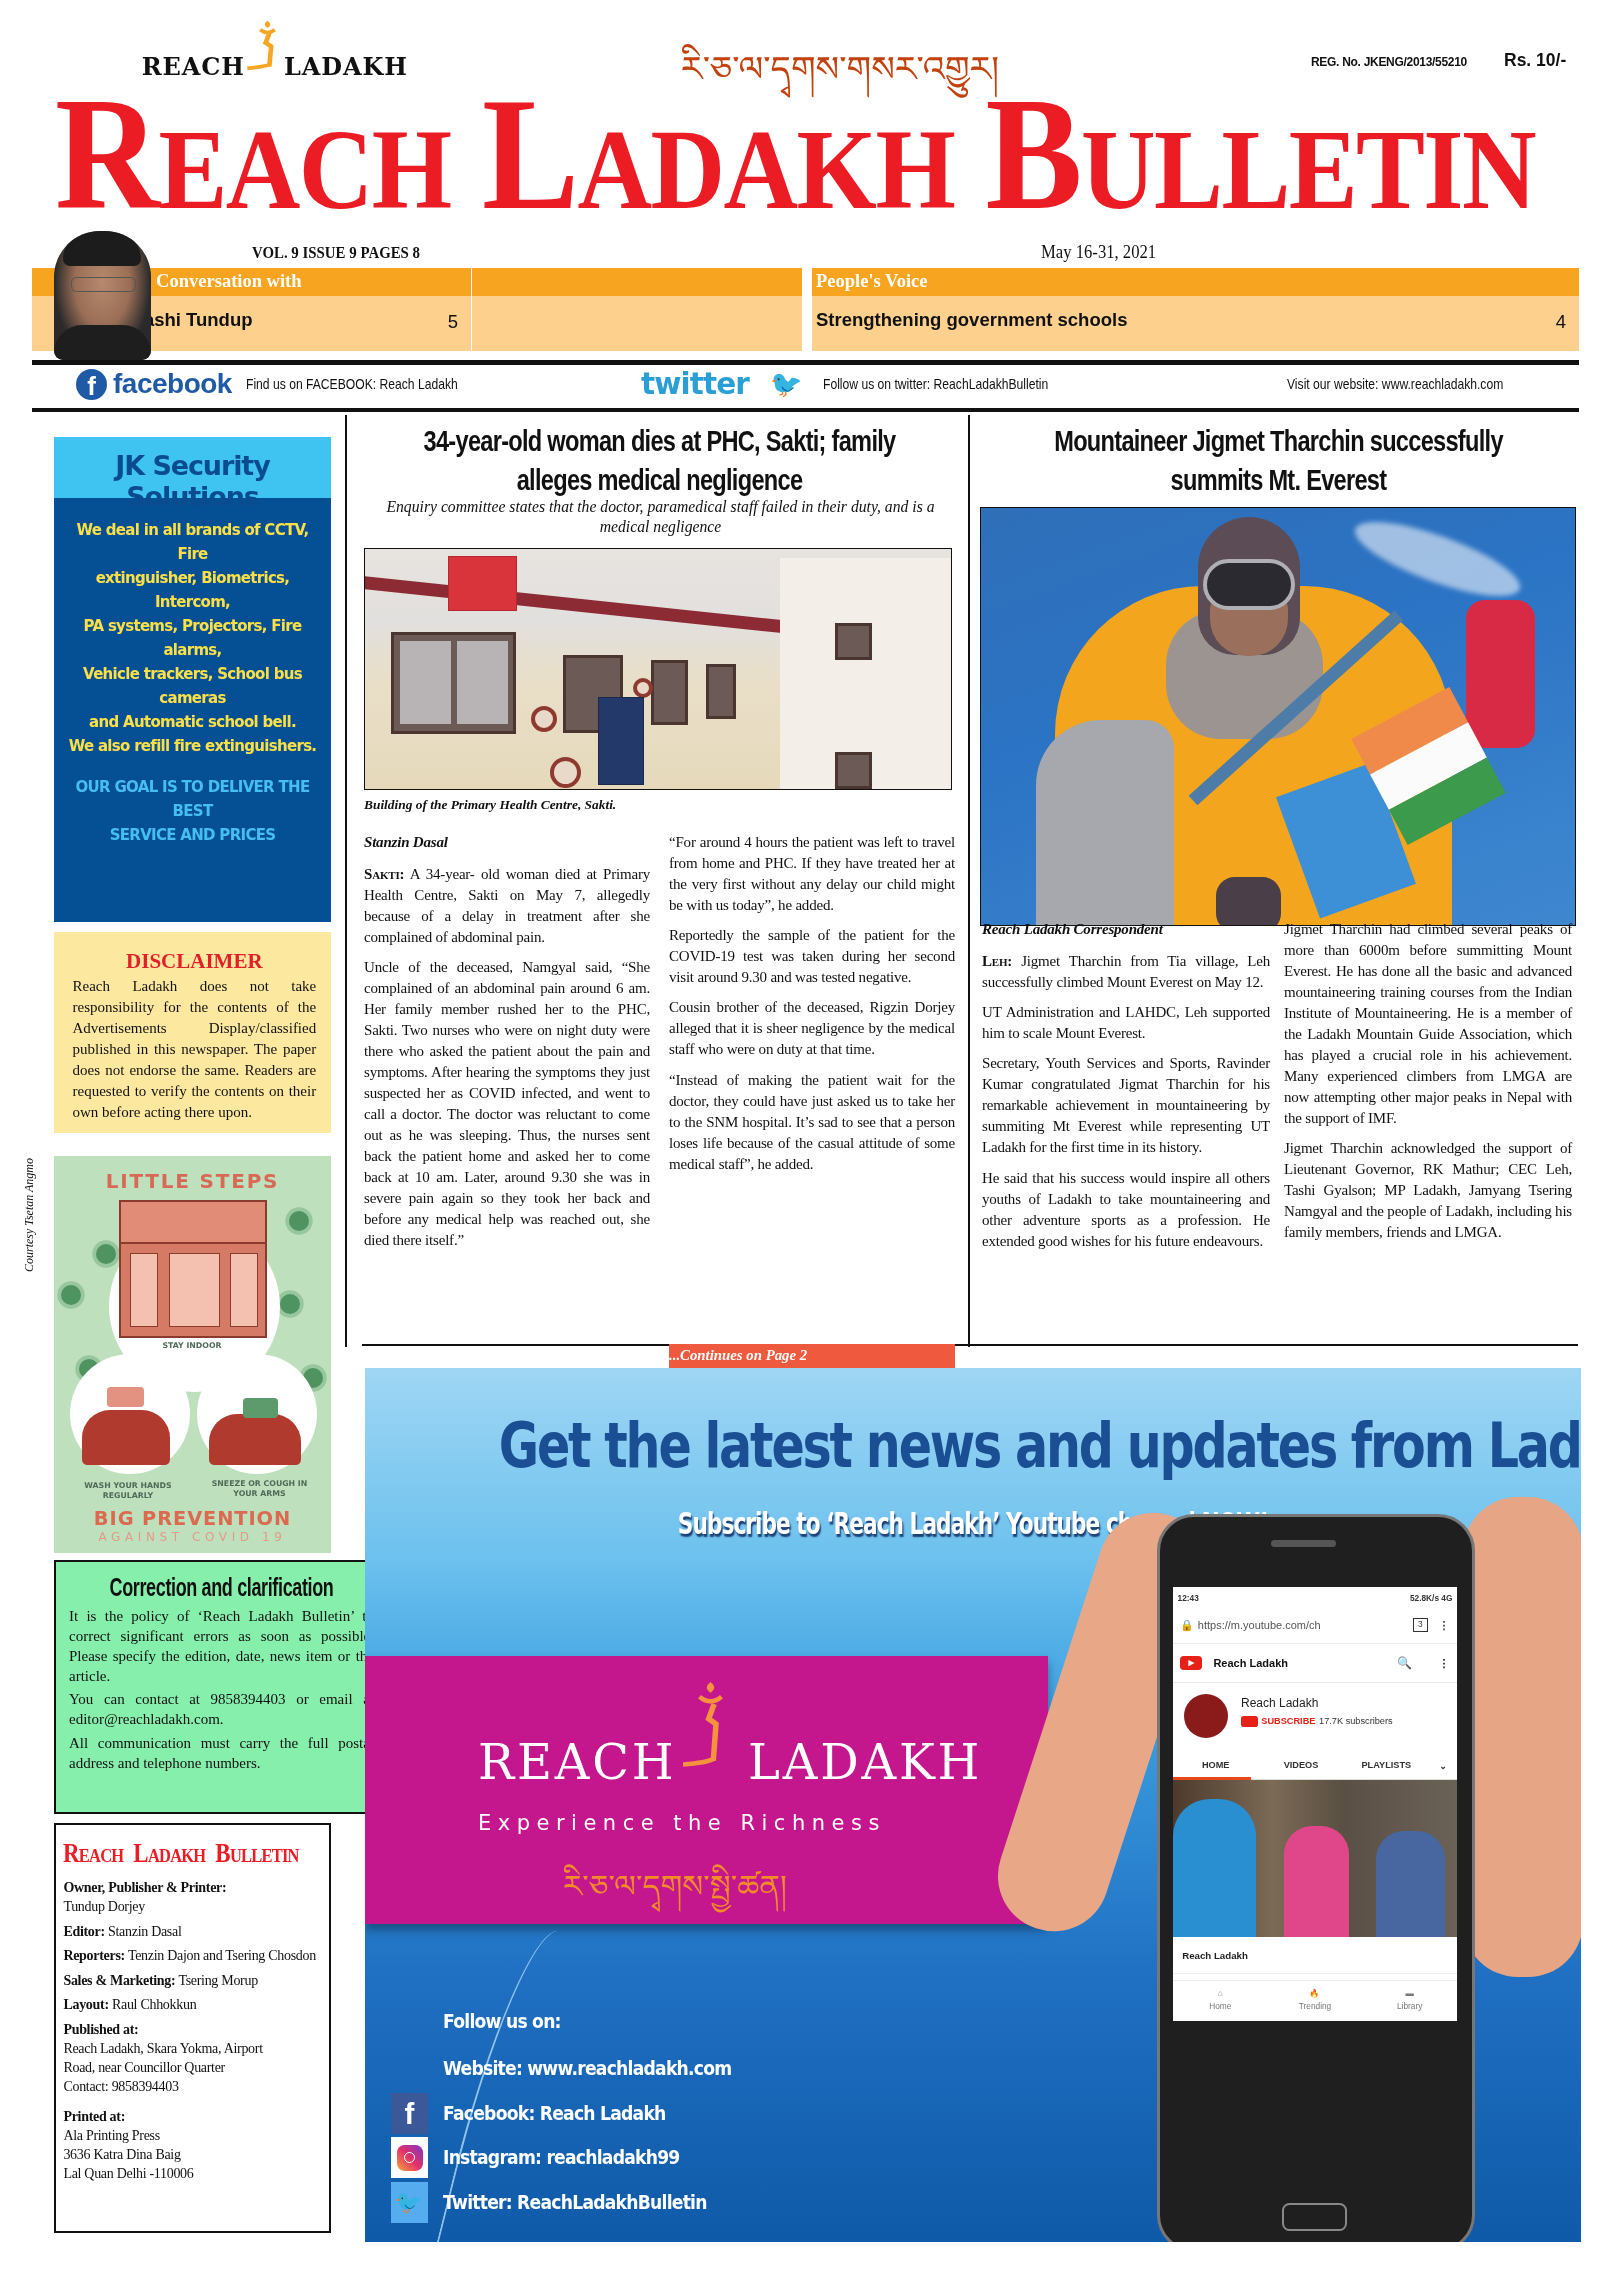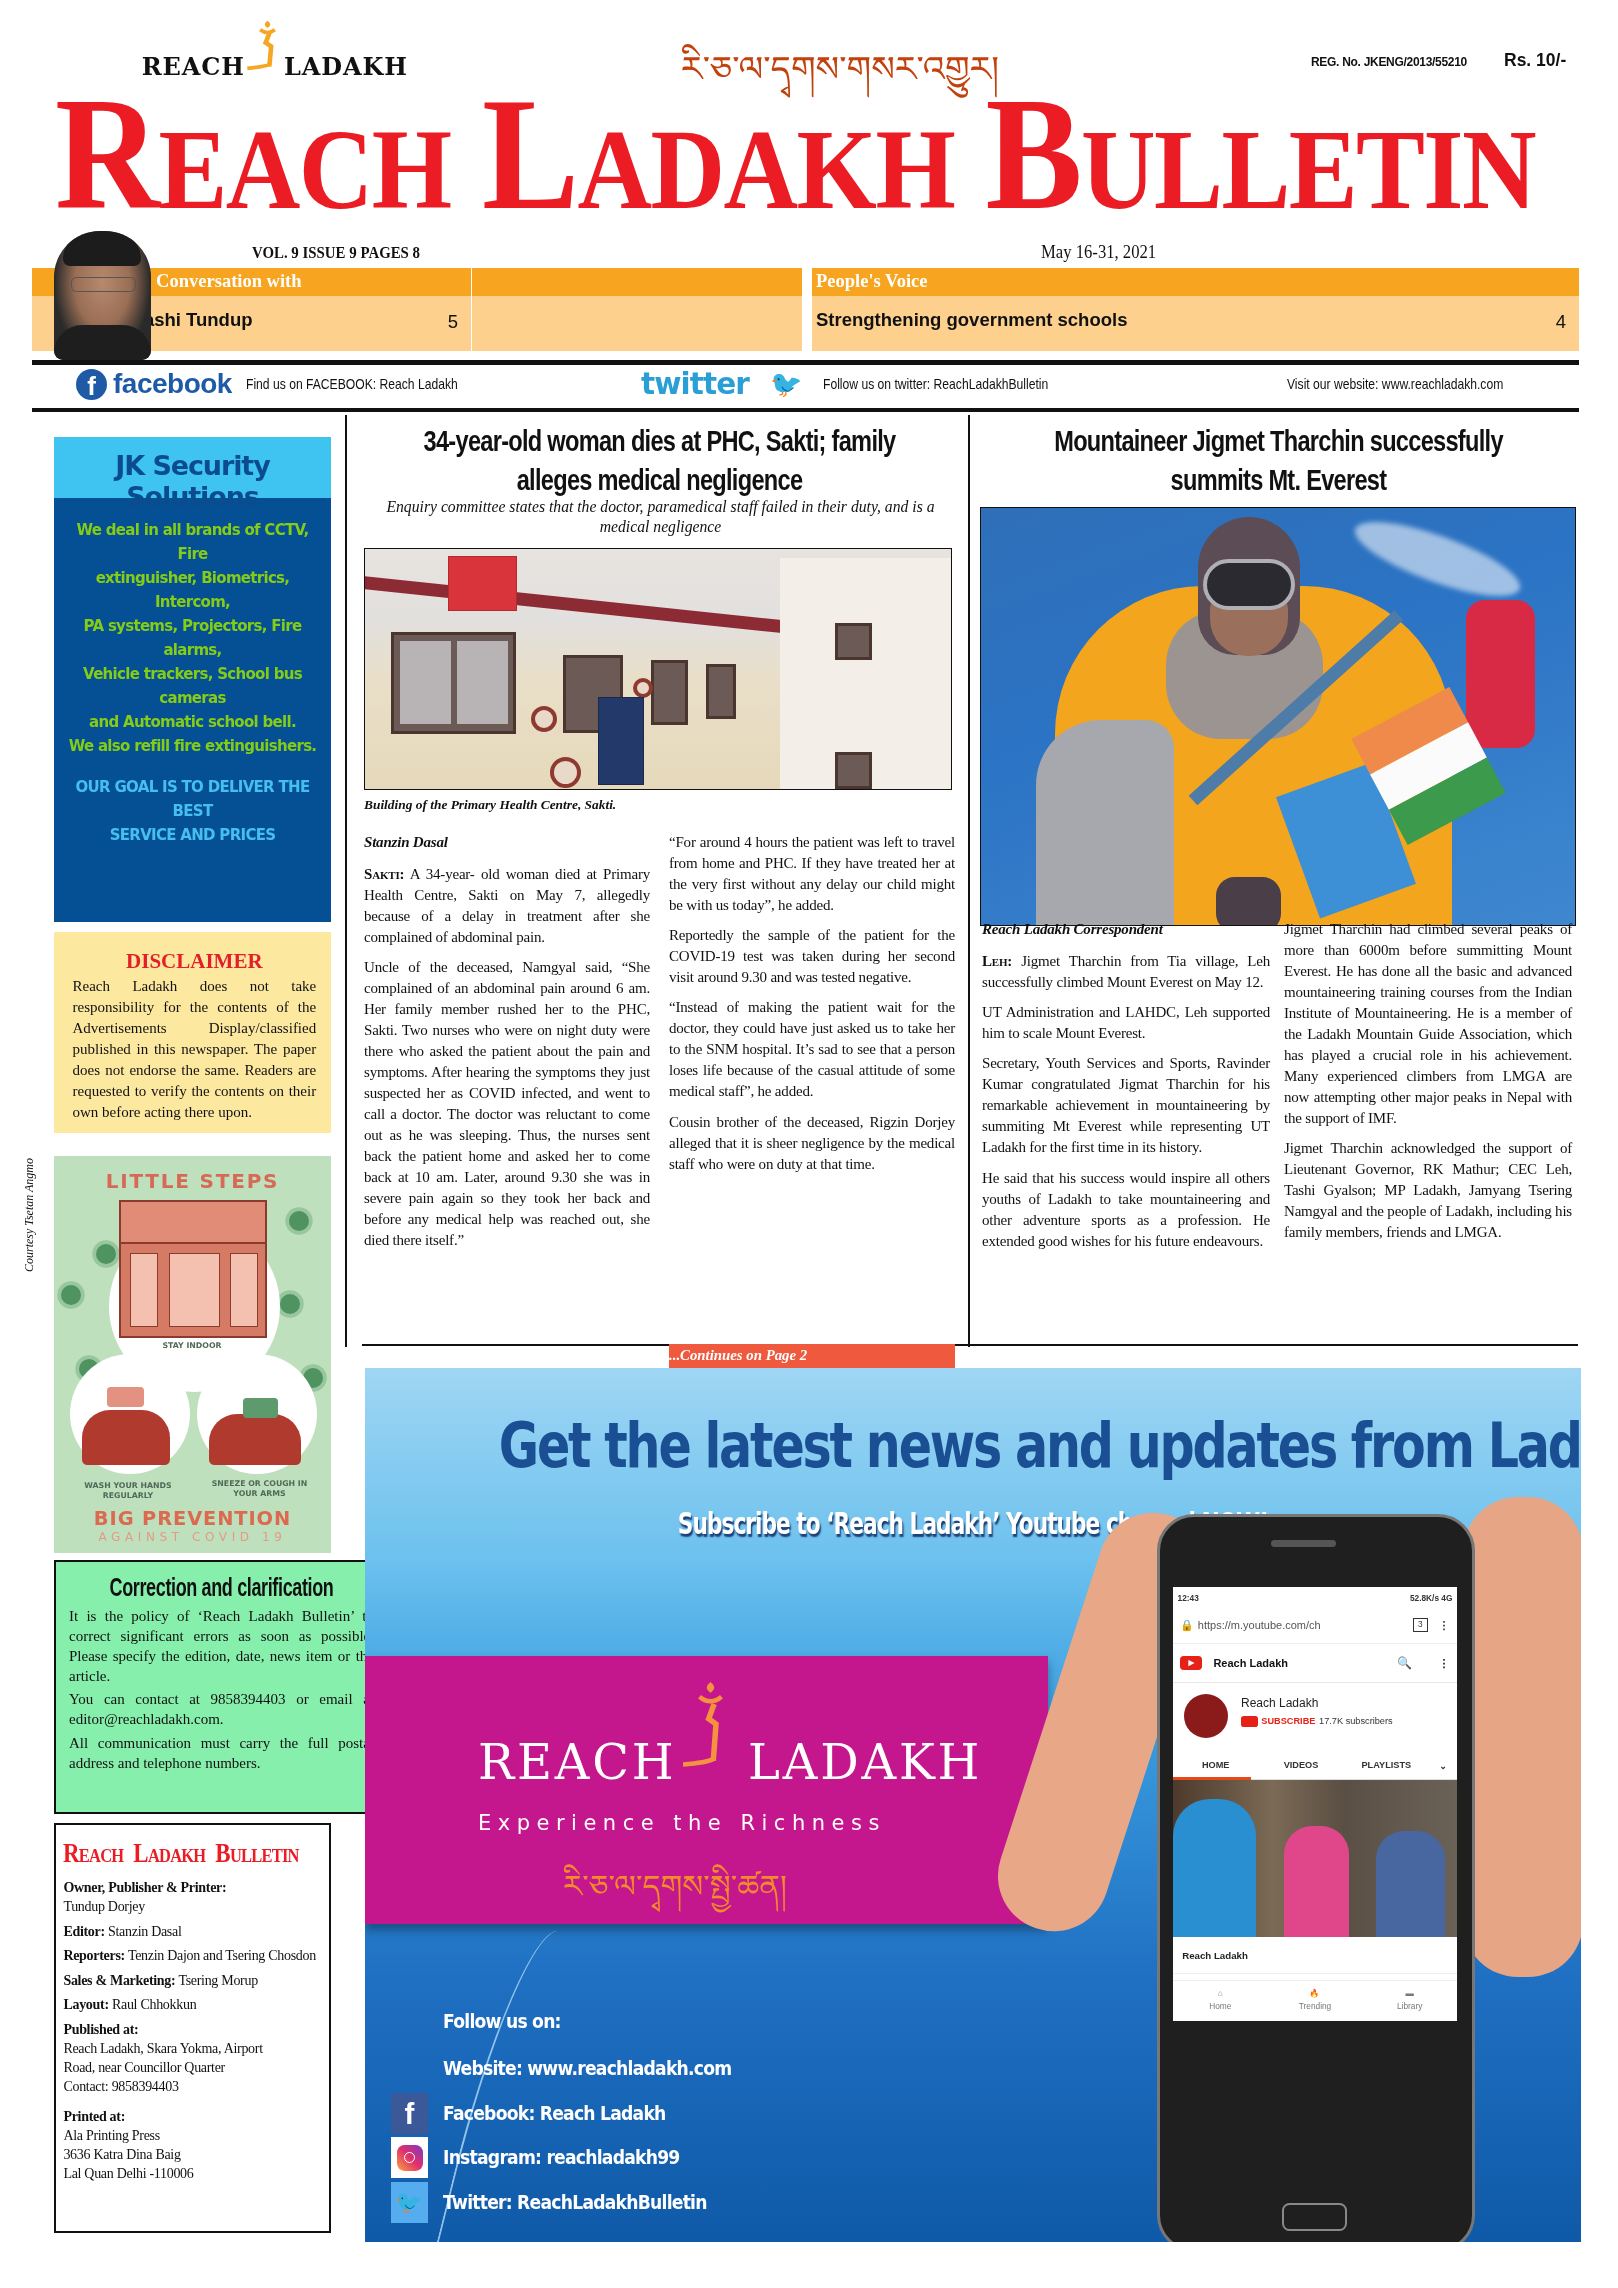--- a/index.html
+++ b/index.html
@@ -50,21 +50,21 @@
   .fb-word { position: absolute; left: 81px; top: 5.5px; font-size: 28px; font-weight: bold; color: #1f5aa6; letter-spacing: -0.5px; }
   .fb-text { position: absolute; left: 214px; top: 14px; font-size: 14.8px; transform: scaleX(0.82); transform-origin: left top; }
   .tw-word { position: absolute; left: 609px; top: 4.6px; font-size: 29.5px; font-weight: bold; color: #2a9fd6; font-family: "DejaVu Sans", sans-serif; letter-spacing: -0.9px; }
   .tw-bird { position: absolute; left: 738px; top: 7.4px; font-size: 26px; color: #2a9fd6; }
   .tw-text { position: absolute; left: 791px; top: 14px; font-size: 14.8px; transform: scaleX(0.82); transform-origin: left top; }
   .web-text { position: absolute; left: 1255px; top: 14px; font-size: 14.8px; transform: scaleX(0.82); transform-origin: left top; }
 
   
   .ad-jk { left: 54px; top: 437px; width: 277px; height: 485px; background: #054f95; }
   .ad-jk .top { height: 61px; background: #3fc3f0; color: #0b4c8f; font-family: "DejaVu Sans", sans-serif; font-weight: bold; font-size: 27px; text-align: center; padding-top: 13px; letter-spacing: -1.1px; }
-  .ad-jk .desc { color: #84cc16; font-family: "DejaVu Sans", sans-serif; font-size: 15px; font-weight: bold; text-align: center; line-height: 24px; padding: 20px 13px 0; letter-spacing: -0.7px; }
+  .ad-jk .desc { color: #fde047; font-family: "DejaVu Sans", sans-serif; font-size: 15px; font-weight: bold; text-align: center; line-height: 24px; padding: 20px 13px 0; letter-spacing: -0.7px; }
   .ad-jk .goal { color: #46bff0; font-family: "DejaVu Sans", sans-serif; font-size: 15px; font-weight: bold; text-align: center; line-height: 24px; padding: 16.6px 9.2px 0; letter-spacing: -0.7px; }
   .ad-jk .addr { color: #fff; font-family: "DejaVu Sans", sans-serif; font-size: 15px; text-align: center; line-height: 26px; padding: 24px 5.5px 0; letter-spacing: -0.8px; }
 
   .disclaimer { left: 54px; top: 932px; width: 277px; height: 201px; background: #fde8a0; padding: 16.6px 14.8px 0 18.5px; }
   .disclaimer .t { color: #e3202a; font-family: "Liberation Serif", serif; font-weight: bold; font-size: 21px; text-align: center; }
   .disclaimer .b { font-family: "Liberation Serif", serif; font-size: 15px; line-height: 21px; text-align: justify; margin-top: 2.8px; }
 
   .courtesy { left: 13px; top: 1154px; width: 37px; height: 120px; }
   .courtesy span { position: absolute; left: 0; top: 0; transform: rotate(-90deg) translate(-118px, 9.2px); transform-origin: left top; font-style: italic; font-size: 12px; white-space: nowrap; font-family: "Liberation Serif", serif; }
 
@@ -350,22 +350,22 @@
 <div class="abs caption-phc">Building of the Primary Health Centre, Sakti.</div>
 
 <div class="abs col c1a">
   <p class="byline">Stanzin Dasal</p>
   <p><span class="dl">Sakti:</span><span> A 34-year- old woman died at Primary Health Centre, Sakti on May 7, allegedly because of a delay in treatment after she complained of abdominal pain.</span></p>
   <p>Uncle of the deceased, Namgyal said, “She complained of an abdominal pain around 6 am. Her family member rushed her to the PHC, Sakti. Two nurses who were on night duty were there who asked the patient about the pain and symptoms. After hearing the symptoms they just suspected her as COVID infected, and went to call a doctor. The doctor was reluctant to come out as he was sleeping. Thus, the nurses sent back the patient home and asked her to come back at 10 am. Later, around 9.30 she was in severe pain again so they took her back and before any medical help was reached out, she died there itself.”</p>
 </div>
 <div class="abs col c1b">
   <p>“For around 4 hours the patient was left to travel from home and PHC. If they have treated her at the very first without any delay our child might be with us today”, he added.</p>
   <p>Reportedly the sample of the patient for the COVID-19 test was taken during her second visit around 9.30 and was tested negative.</p>
+  <p>Cousin brother of the deceased, Rigzin Dorjey alleged that it is sheer negligence by the medical staff who were on duty at that time.</p>
   <p>“Instead of making the patient wait for the doctor, they could have just asked us to take her to the SNM hospital. It’s sad to see that a person loses life because of the casual attitude of some medical staff”, he added.</p>
-  <p>Cousin brother of the deceased, Rigzin Dorjey alleged that it is sheer negligence by the medical staff who were on duty at that time.</p>
 </div>
 <div class="abs continues">...Continues on Page 2</div>
 
 <div class="abs story2-head">Mountaineer Jigmet Tharchin successfully summits Mt. Everest</div>
 <div class="abs photo-ev">
   <div class="cloud"></div>
   <div class="pack"></div>
   <div class="body"></div>
   <div class="sleeve"></div>
   <div class="collar"></div>

